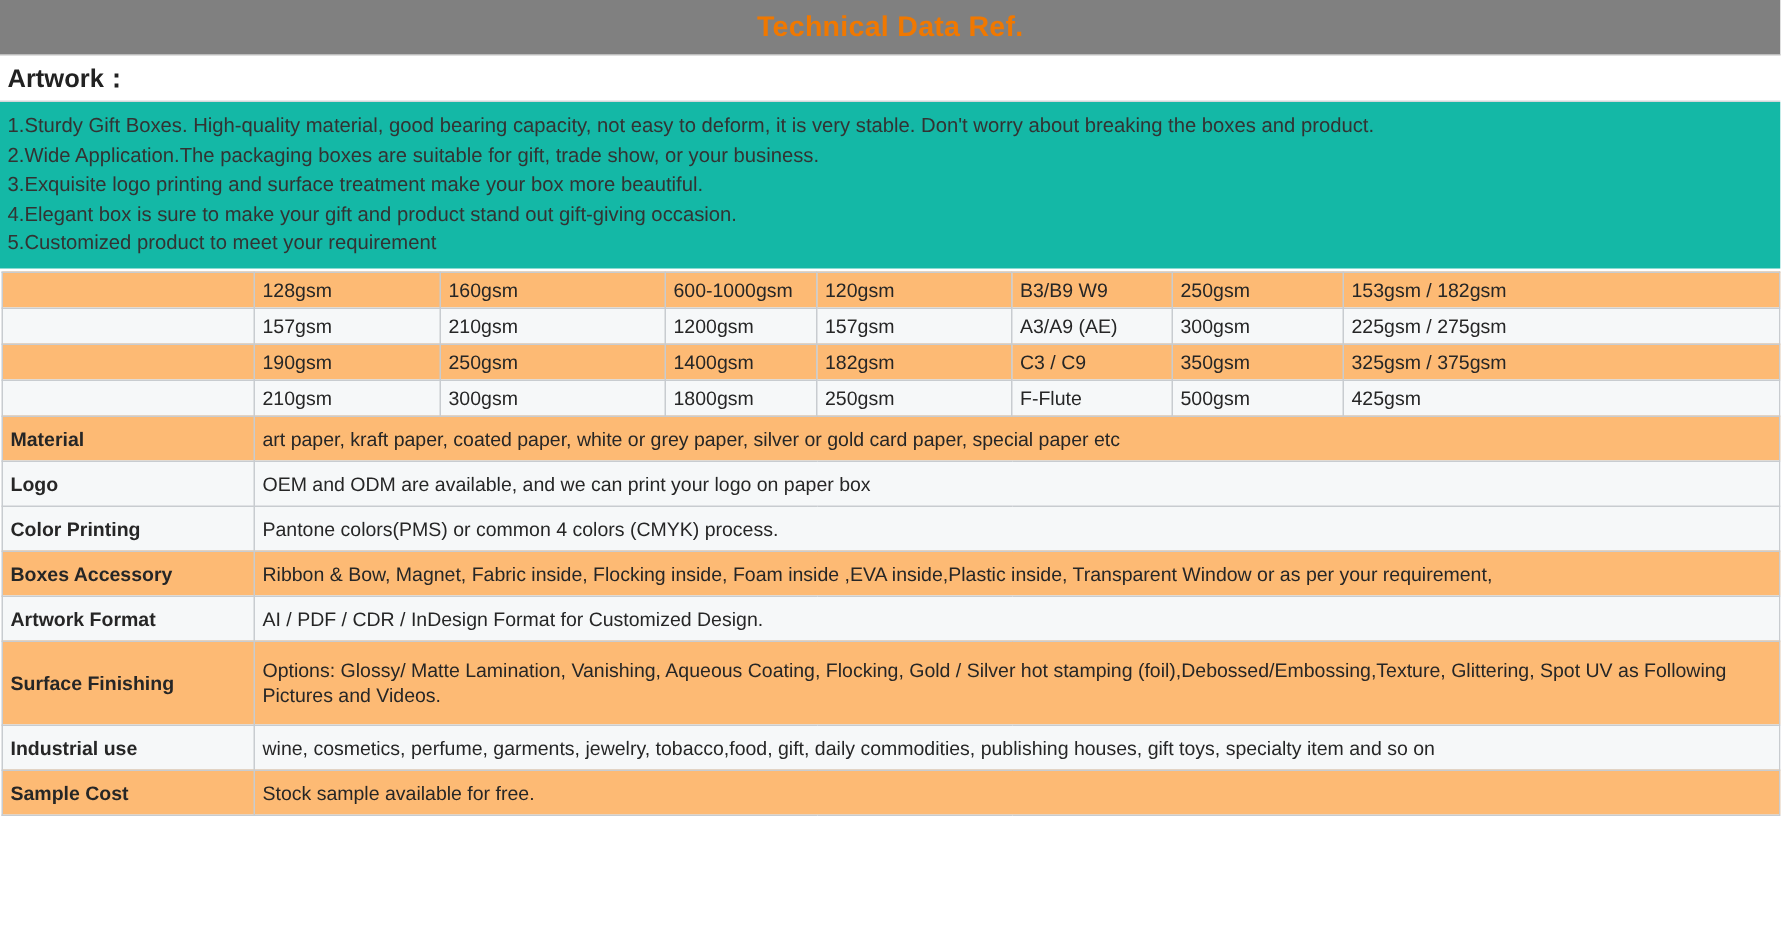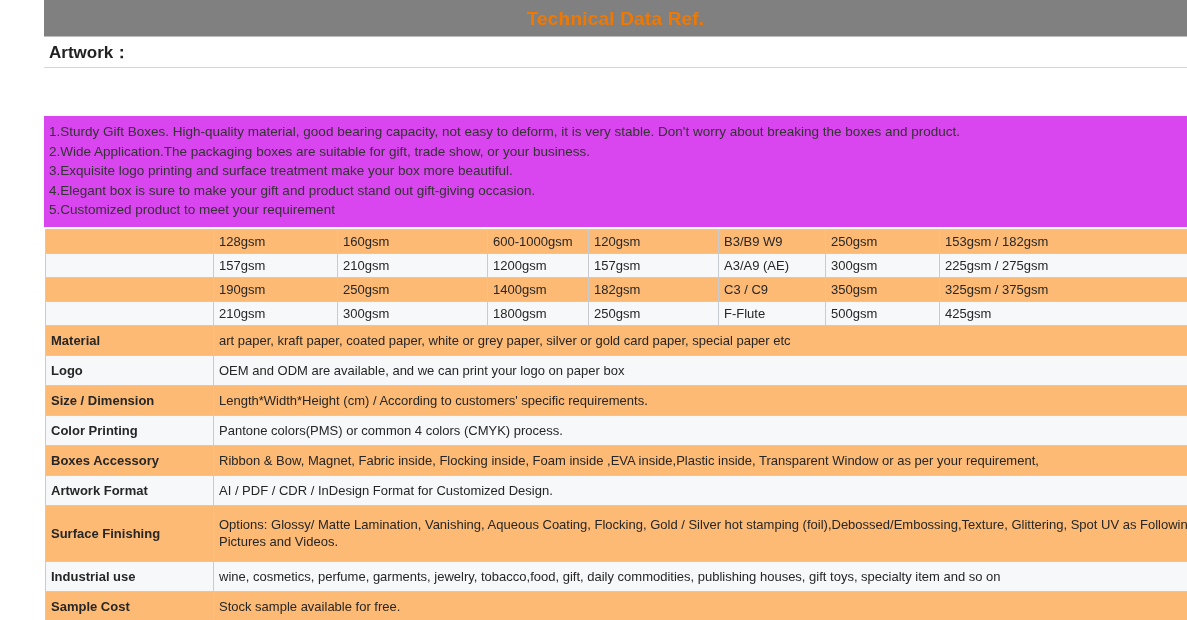--- a/index.html
+++ b/index.html
@@ -6,21 +6,21 @@
   html, body {
     margin: 0; padding: 0;
     background: #ffffff;
   }
   body {
     width: 1187px; height: 620px;
     font-family: "Liberation Sans", sans-serif;
     color: #222222;
     overflow: hidden;
   }
-  .page { width: 1187px; height: 620px; position: relative; padding-left: 44px; }
+  .page { width: 1187px; height: 620px; position: relative; }
 
   
   .title-bar {
     height: 37px;
     background: #808080;
     border-bottom: 1px solid #bdbdbd;
     display: flex;
     align-items: center;
     justify-content: center;
   }
@@ -41,22 +41,21 @@
     border-bottom: 1px solid #d2d6da;
     background: #ffffff;
   }
   .feature-head .h {
     font-size: 17px;
     font-weight: bold;
     color: #222222;
   }
   .feature-list {
     padding: 6px 5px 7px 5px;
-    background: #d946ef;
-    margin-top: 48px;
+    background: #14b8a6;
   }
   .feature-list .line {
     font-size: 13.5px;
     line-height: 19.5px;
     color: #333333;
     white-space: nowrap;
   }
 
   
   table.spec {
@@ -181,24 +180,20 @@
       </tr>
 
       <tr class="plain">
         <td class="rowlabel tall">Material</td>
         <td class="val tall" colspan="7">art paper, kraft paper, coated paper, white or grey paper, silver or gold card paper, special paper etc</td>
       </tr>
       <tr class="stripe">
         <td class="rowlabel tall">Logo</td>
         <td class="val tall" colspan="7">OEM and ODM are available, and we can print your logo on paper box</td>
       </tr>
-      <tr class="plain">
-        <td class="rowlabel tall">Size / Dimension</td>
-        <td class="val tall" colspan="7">Length*Width*Height (cm) / According to customers' specific requirements.</td>
-      </tr>
       <tr class="stripe">
         <td class="rowlabel tall">Color Printing</td>
         <td class="val tall" colspan="7">Pantone colors(PMS) or common 4 colors (CMYK) process.</td>
       </tr>
       <tr class="plain">
         <td class="rowlabel tall">Boxes Accessory</td>
         <td class="val tall" colspan="7">Ribbon &amp; Bow, Magnet, Fabric inside, Flocking inside, Foam inside ,EVA inside,Plastic inside, Transparent Window or as per your requirement,</td>
       </tr>
       <tr class="stripe">
         <td class="rowlabel tall">Artwork Format</td>

